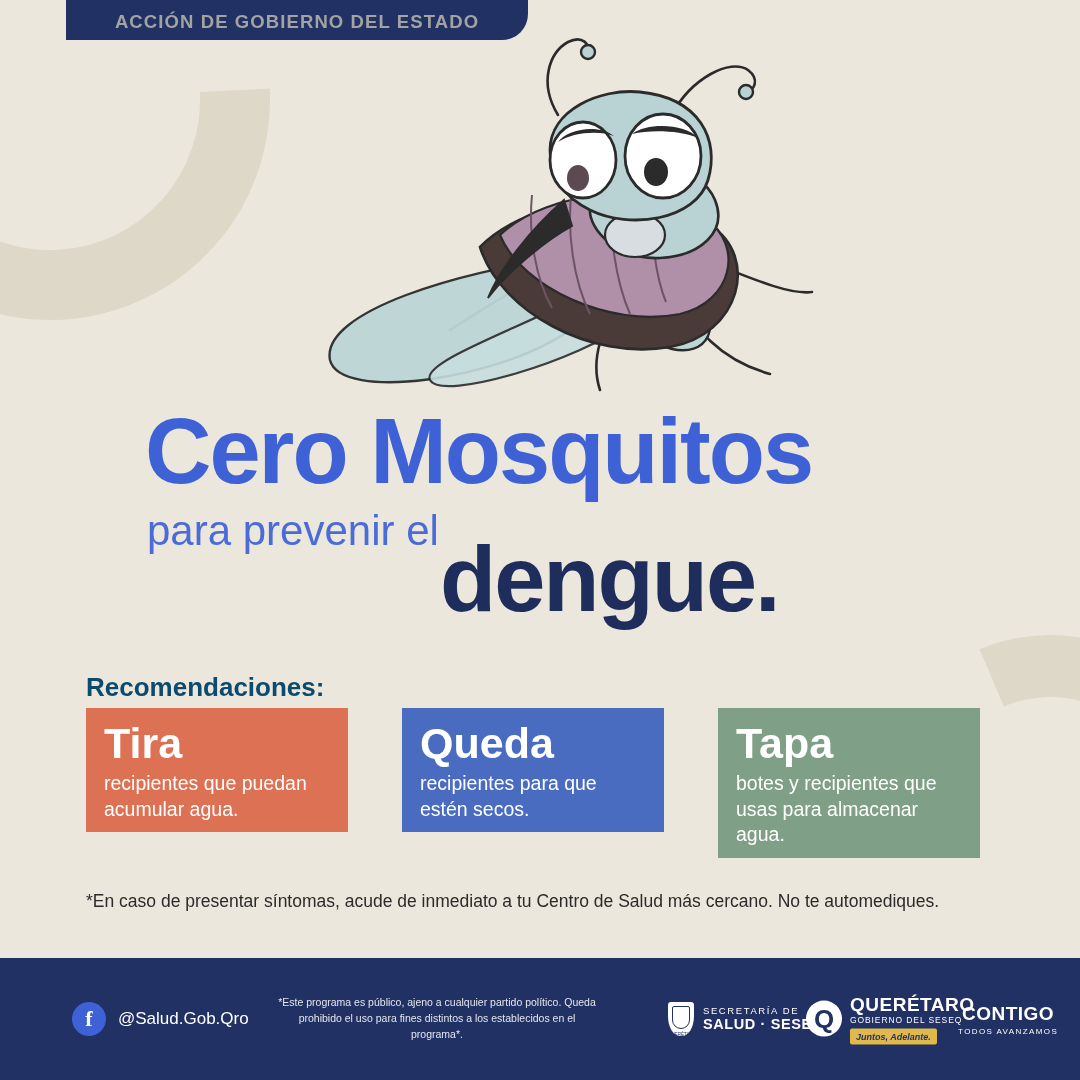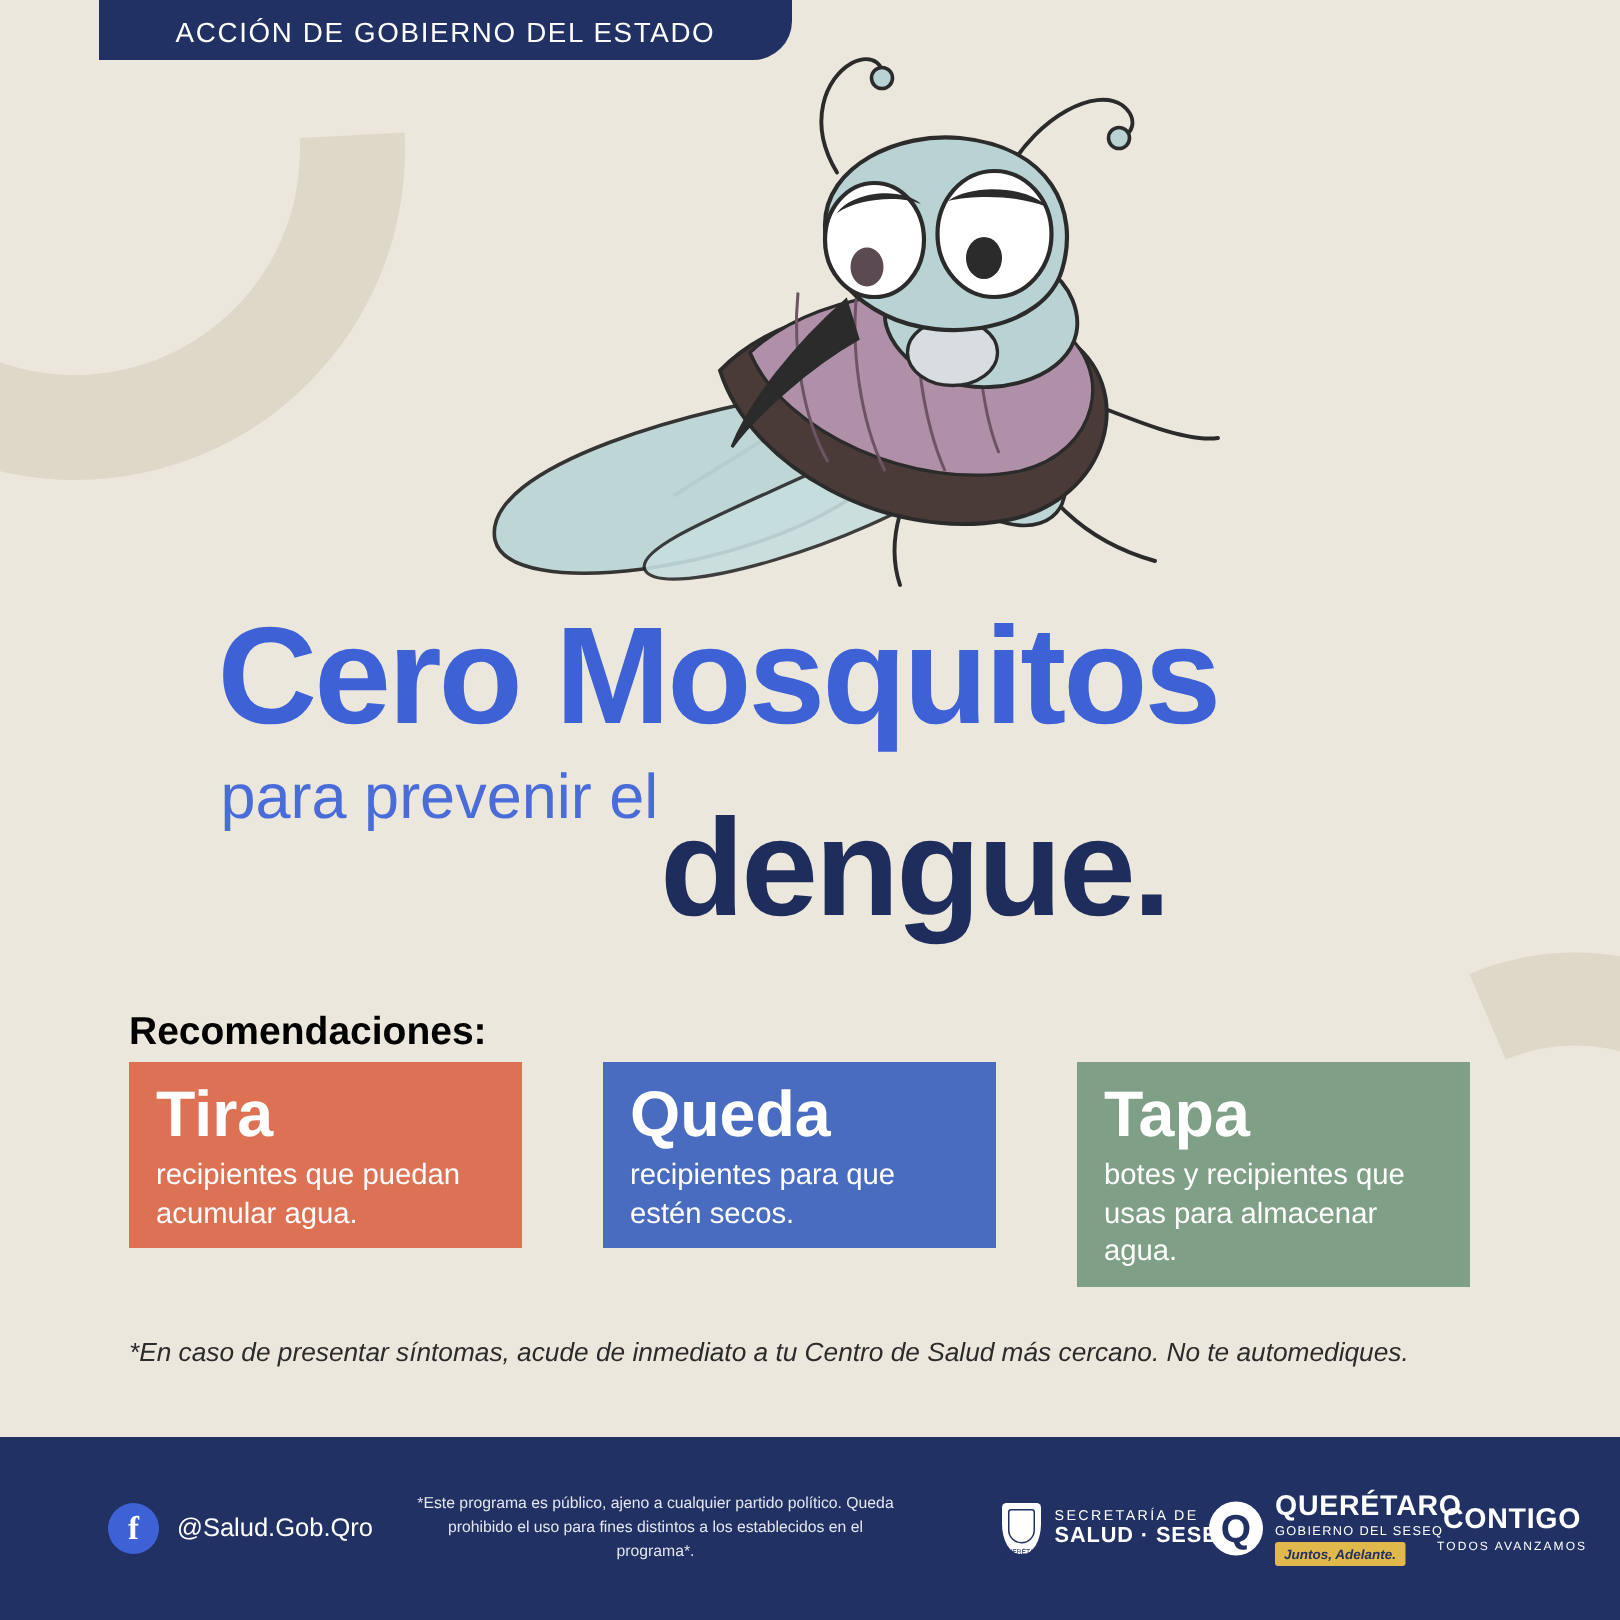--- a/index.html
+++ b/index.html
@@ -43,23 +43,23 @@
     left: 66px; top: -22px;
     width: 462px; height: 62px;
     background: #213163;
     border-radius: 0 0 26px 0;
     display: flex;
     align-items: flex-end;
     justify-content: center;
     padding-bottom: 7px;
   }
   .ribbon span {
-    color: #ffffff;
+    color: #a3a3a3;
     font-size: 18.5px;
-    font-weight: normal;
+    font-weight: bold;
     letter-spacing: 1.1px;
   }
 
   
   .mosquito {
     position: absolute;
     left: 300px; top: 30px;
     width: 520px; height: 390px;
   }
 
@@ -95,21 +95,21 @@
     letter-spacing: -2px;
     line-height: 1;
   }
 
   
   .rec-title {
     position: absolute;
     left: 86px; top: 672px;
     font-size: 26px;
     font-weight: bold;
-    color: #000000;
+    color: #0c4a6e;
   }
   .cards {
     position: absolute;
     left: 86px; top: 708px;
     width: 920px;
     display: flex;
     gap: 20px;
   }
   .card {
     width: 262px;
@@ -130,21 +130,20 @@
     line-height: 1.32;
   }
 
   
   .footnote {
     position: absolute;
     left: 86px; top: 888px;
     font-size: 17.5px;
     color: #2b2b2b;
     line-height: 1.55;
-    font-style: italic;
   }
 
   
   .footer {
     position: absolute;
     left: 0; bottom: 0;
     width: 1080px; height: 122px;
     background: #213163;
     display: flex;
     align-items: center;

